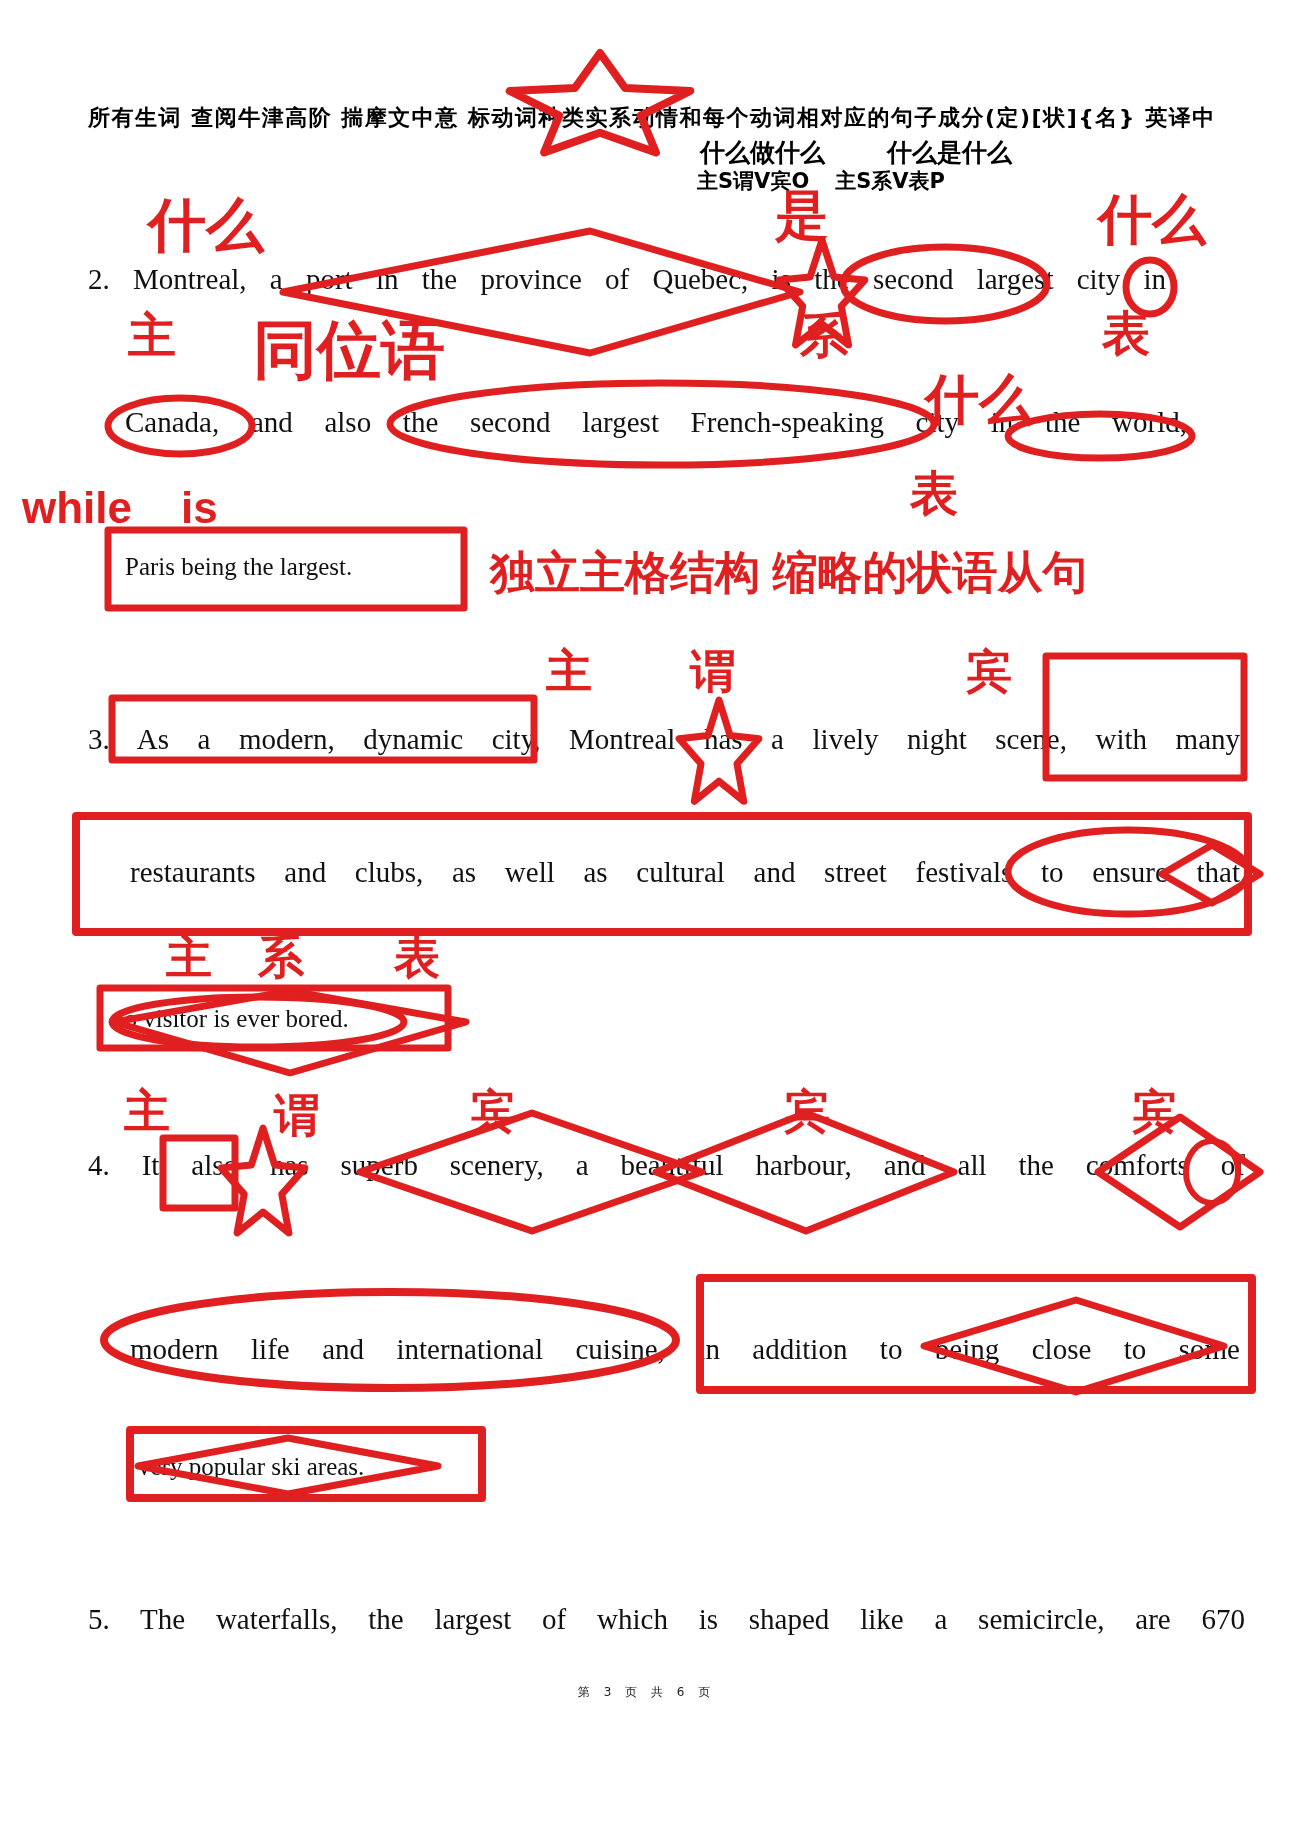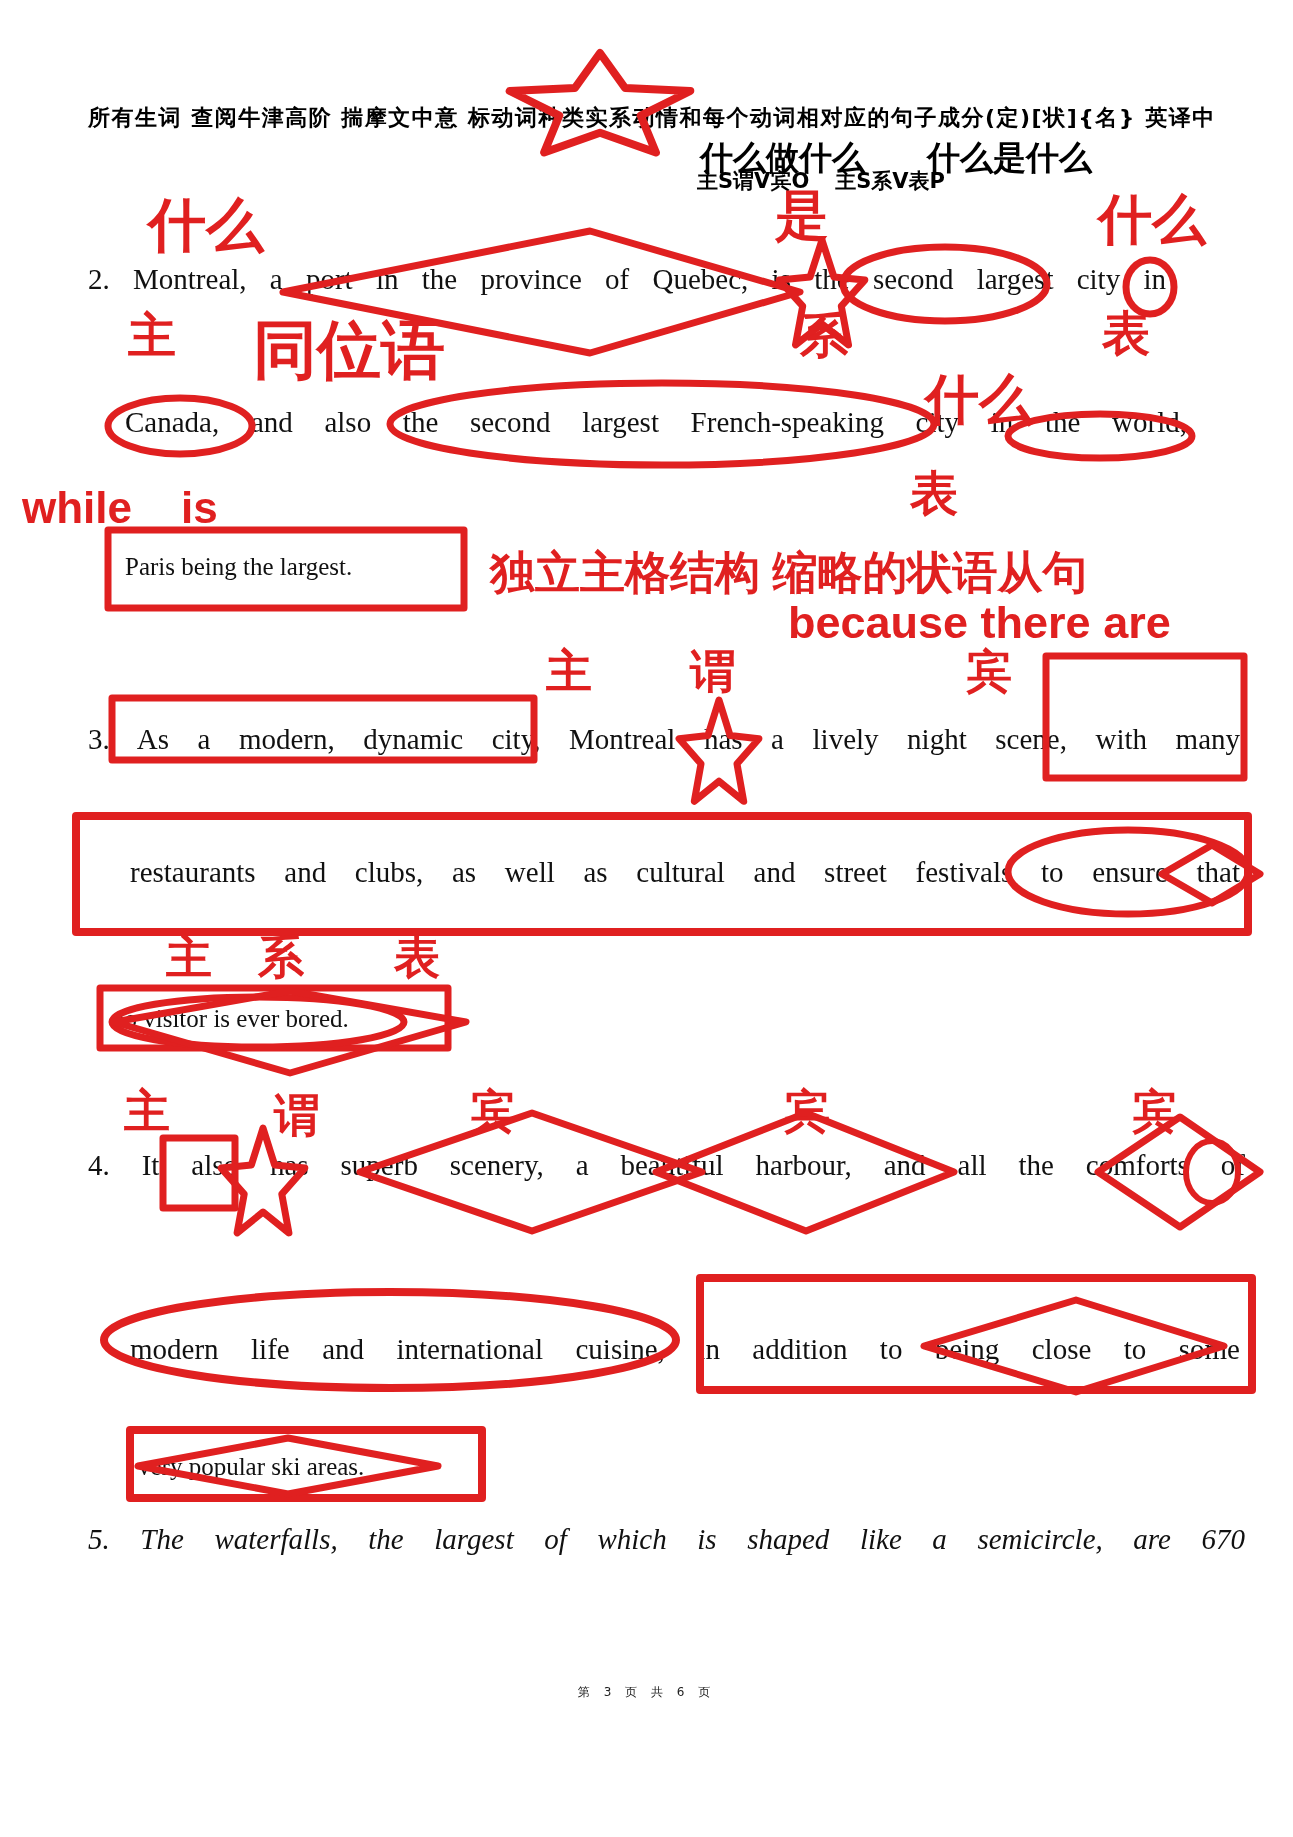--- a/index.html
+++ b/index.html
@@ -45,36 +45,36 @@
     text-align:center;font-size:12px;letter-spacing:5px;color:#222;
     font-family:"DejaVu Sans","Liberation Sans",sans-serif;
   }
 </style>
 </head>
 <body>
 
 <div id="page">
 
   <div class="hdr" style="left:88px;top:103px;font-size:22px;letter-spacing:1.5px;">所有生词 查阅牛津高阶 揣摩文中意 标动词种类实系动情和每个动词相对应的句子成分(定)[状]{名} 英译中</div>
-  <div class="hdr" style="left:700px;top:136px;font-size:33px;"><span>什么做什么</span><span style="display:inline-block;width:62px;"></span><span>什么是什么</span></div>
+  <div class="hdr" style="left:700px;top:136px;font-size:25px;"><span>什么做什么</span><span style="display:inline-block;width:62px;"></span><span>什么是什么</span></div>
   <div class="hdr" style="left:697px;top:167px;font-size:21px;"><span>主S谓V宾O</span><span style="display:inline-block;width:26px;"></span><span>主S系V表P</span></div>
 
   <div class="line" style="left:88px;top:262px;width:1078px;">2. Montreal, a port in the province of Quebec, is the second largest city in</div>
   <div class="line" style="left:125px;top:405px;width:1062px;">Canada, and also the second largest French-speaking city in the world,</div>
   <div class="line-short" style="left:125px;top:552px;">Paris being the largest.</div>
 
   <div class="line" style="left:88px;top:722px;width:1152px;">3. As a modern, dynamic city, Montreal has a lively night scene, with many</div>
   <div class="line" style="left:130px;top:855px;width:1110px;">restaurants and clubs, as well as cultural and street festivals to ensure that</div>
   <div class="line-short" style="left:112px;top:1004px;">no visitor is ever bored.</div>
 
   <div class="line" style="left:88px;top:1148px;width:1157px;">4. It also has superb scenery, a beautiful harbour, and all the comforts of</div>
   <div class="line" style="left:130px;top:1332px;width:1110px;">modern life and international cuisine, in addition to being close to some</div>
   <div class="line-short" style="left:138px;top:1452px;">very popular ski areas.</div>
 
-  <div class="line" style="left:88px;top:1522px;width:1157px;font-style:italic;">5. The waterfalls, the largest of which is shaped like a semicircle, are 670</div>
+  <div class="line" style="left:88px;top:1602px;width:1157px;">5. The waterfalls, the largest of which is shaped like a semicircle, are 670</div>
 
   <svg id="shapes" width="1293" height="1837" viewBox="0 0 1293 1837">
 
     <polygon stroke-width="8" points="600,53 625.1,88 690.3,91 640.7,115.6 655.9,152.5 600,132.8 544.1,152.5 559.3,115.6 509.7,91 574.9,88"></polygon>
 
     <polygon stroke-width="7" points="283,292 590,231 800,292 590,353"></polygon>
 
     <polygon stroke-width="7" points="822,240 833.9,276.9 864.8,280.1 841.3,306.1 848.5,344.9 822,324.1 795.5,344.9 802.7,306.1 779.2,280.1 810.1,276.9"></polygon>
 
     <ellipse stroke-width="7" cx="945" cy="284" rx="102" ry="37"></ellipse>
@@ -113,21 +113,20 @@
   <div class="red" style="left:775px;top:188px;font-size:54px;">是</div>
   <div class="red" style="left:1098px;top:192px;font-size:54px;">什么</div>
   <div class="red" style="left:128px;top:312px;font-size:48px;">主</div>
   <div class="red" style="left:253px;top:318px;font-size:64px;">同位语</div>
   <div class="red" style="left:800px;top:312px;font-size:48px;">系</div>
   <div class="red" style="left:1102px;top:310px;font-size:48px;">表</div>
   <div class="red" style="left:925px;top:372px;font-size:54px;">什么</div>
   <div class="red" style="left:910px;top:470px;font-size:48px;">表</div>
   <div class="red" style="left:22px;top:486px;font-size:44px;">while    is</div>
   <div class="red" style="left:490px;top:550px;font-size:45px;">独立主格结构 缩略的状语从句</div>
-  <div class="red" style="left:788px;top:600px;font-size:45px;">because there are</div>
   <div class="red" style="left:546px;top:648px;font-size:46px;">主</div>
   <div class="red" style="left:690px;top:648px;font-size:46px;">谓</div>
   <div class="red" style="left:966px;top:648px;font-size:46px;">宾</div>
   <div class="red" style="left:166px;top:934px;font-size:46px;">主</div>
   <div class="red" style="left:258px;top:934px;font-size:46px;">系</div>
   <div class="red" style="left:394px;top:934px;font-size:46px;">表</div>
   <div class="red" style="left:124px;top:1088px;font-size:46px;">主</div>
   <div class="red" style="left:274px;top:1092px;font-size:46px;">谓</div>
   <div class="red" style="left:470px;top:1088px;font-size:46px;">宾</div>
   <div class="red" style="left:784px;top:1088px;font-size:46px;">宾</div>

